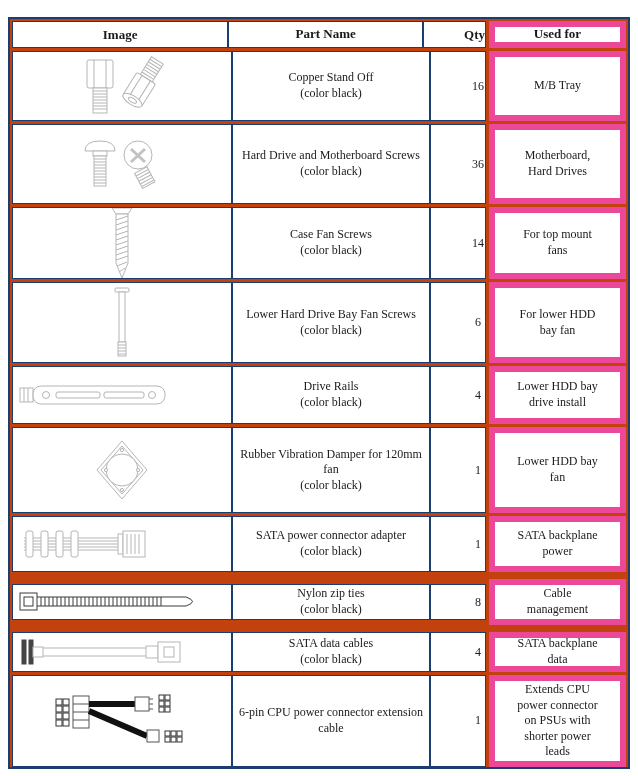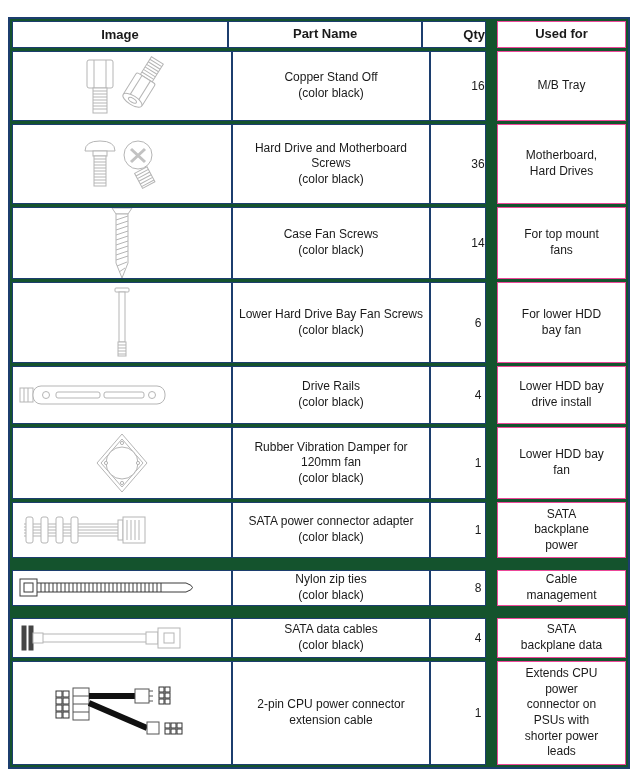--- a/index.html
+++ b/index.html
@@ -3,52 +3,52 @@
 <meta charset="utf-8">
 <style>
   html,body{margin:0;padding:0;}
   body{
     width:638px;height:776px;position:relative;background:#ffffff;
     font-family:"Liberation Sans","DejaVu Sans",sans-serif;color:#1a1a1a;
   }
   .parts-table{
     position:absolute;left:8px;top:17px;width:622px;height:752px;
     box-sizing:border-box;border:2px solid #1c3e6e;padding:2px;
-    display:flex;flex-direction:column;gap:3px;background:#14532d;
+    display:flex;flex-direction:column;gap:3px;background:#c2410c;font-family:Liberation Serif, serif;
   }
   .row{display:flex;gap:3px;flex-shrink:0;}
   .row.grow{flex:1;}
   .main{
     width:474px;box-sizing:border-box;border:1px solid #1c3e6e;
     display:flex;align-items:stretch;background:#fff;
   }
   .used{
-    flex:1;box-sizing:border-box;border:1px solid #ec4899;background:#fff;
+    flex:1;box-sizing:border-box;border:6px solid #ec4899;background:#fff;
     display:flex;align-items:center;justify-content:center;text-align:center;
-    padding:1px 21px;font-size:12px;line-height:1.3;margin-left:8px;
+    padding:1px 21px;font-size:12px;line-height:1.3;
   }
   .c-img{
     width:220px;box-sizing:border-box;border-right:2px solid #1c3e6e;
     display:flex;align-items:center;justify-content:center;overflow:hidden;
   }
   .c-img.left{justify-content:flex-start;padding-left:5px;}
   .c-name{
     width:198px;box-sizing:border-box;border-right:2px solid #1c3e6e;
     display:flex;flex-direction:column;align-items:center;justify-content:center;
     text-align:center;padding:1px 2px;font-size:12px;line-height:1.3;
   }
   .c-qty{
     flex:1;display:flex;align-items:center;justify-content:center;font-size:12px;margin-left:40px;
   }
   .hdr .c-img,.hdr .c-name,.hdr .c-qty,.hdr.used,.hdr-used{
     font-weight:bold;font-size:13px;
   }
   .hdr{height:27px;}
   .h1{height:70px;} .h2{height:80px;} .h3{height:72px;} .h4{height:81px;}
-  .h5{height:58px;} .h6{height:72px;border-radius:8px;} .h7{height:56px;} .h8{height:54px;align-items:center;}
+  .h5{height:58px;} .h6{height:86px;border-radius:8px;} .h7{height:56px;} .h8{height:54px;align-items:center;}
   .h9{height:40px;}
   svg{display:block;}
 </style>
 </head>
 <body>
 
 <div class="parts-table">
 
   <div class="row hdr">
     <div class="main">
@@ -348,21 +348,21 @@
           <rect x="112" y="40" width="5" height="5"></rect>
               <rect x="118" y="40" width="5" height="5"></rect>
               <rect x="124" y="40" width="5" height="5"></rect>
           <rect x="112" y="46" width="5" height="5"></rect>
               <rect x="118" y="46" width="5" height="5"></rect>
               <rect x="124" y="46" width="5" height="5"></rect>
         </g>
       </svg>
         </div>
         <div class="c-name">
-          <span>2-pin CPU power connector extension cable</span>
+          <span>6-pin CPU power connector extension cable</span>
           <span></span>
         </div>
         <div class="c-qty">
           <span>1</span>
         </div>
       </div>
       <div class="used">
         <span>Extends CPU power connector on PSUs with shorter power leads</span>
       </div>
     </div>

